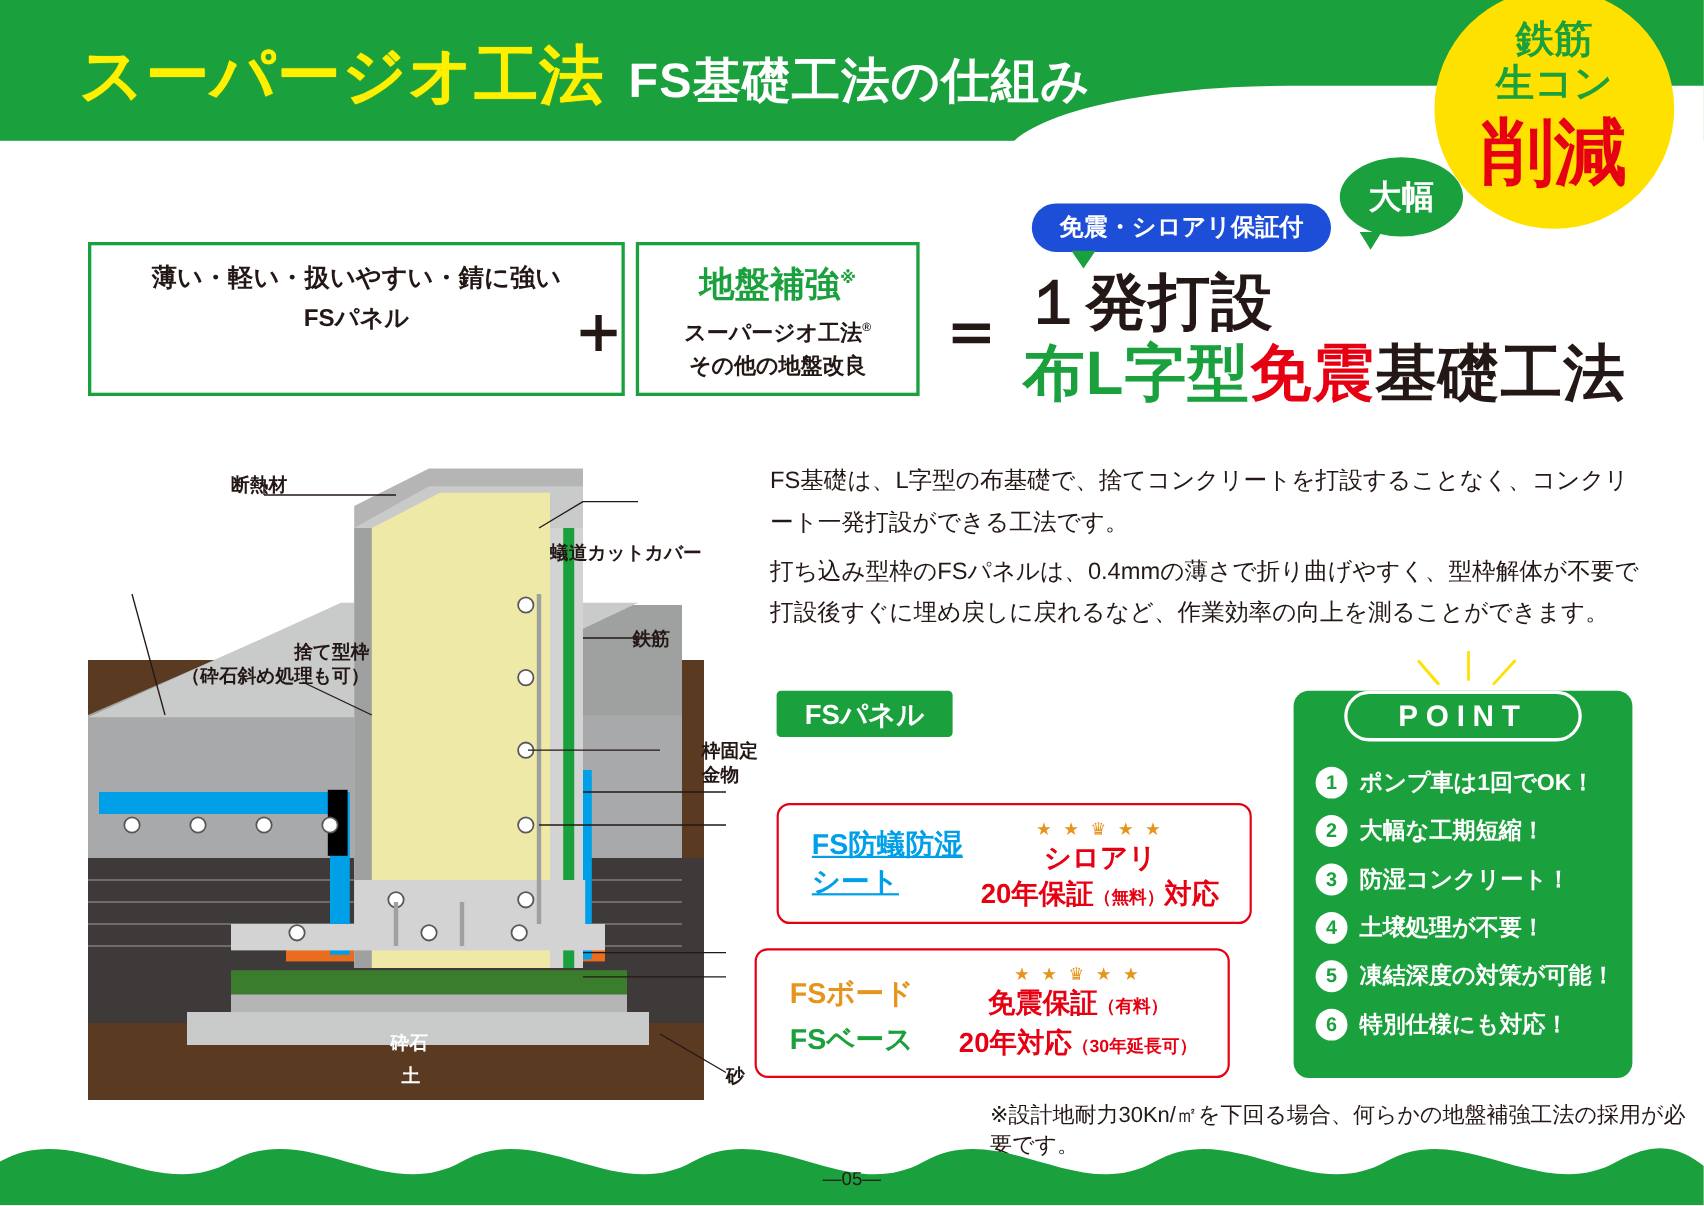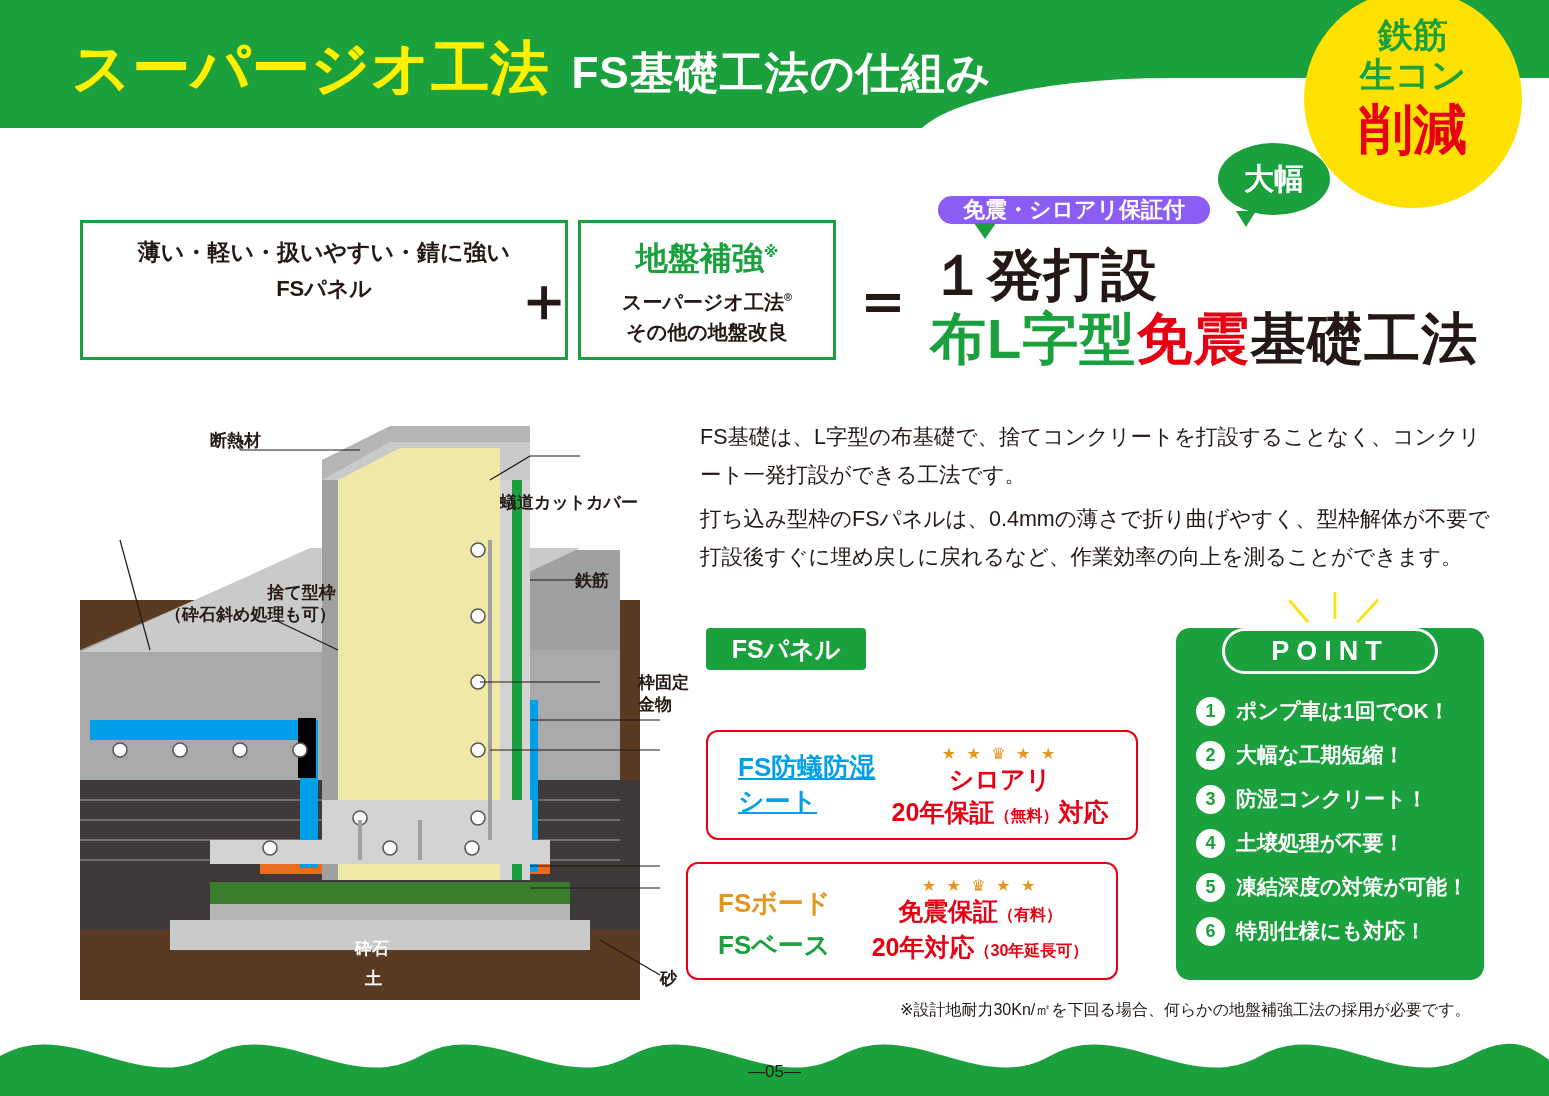--- a/index.html
+++ b/index.html
@@ -42,42 +42,42 @@
   .box-b{left:578px;top:70px;width:258px;height:140px;padding-top:14px;}
   .box-b .l1{font-size:32px;font-weight:bold;color:#1aa03c;}
   .box-b .l1 sup{font-size:15px;vertical-align:super;}
   .box-b .l2{font-size:20px;font-weight:bold;color:#231815;margin-top:8px;}
   .box-b .l2 sup{font-size:11px;vertical-align:super;}
   .box-b .l3{font-size:20px;font-weight:bold;color:#231815;margin-top:3px;}
 
   .equal{position:absolute;left:852px;top:108px;font-size:62px;font-weight:bold;color:#231815;}
 
   .badge-guarantee{
-    position:absolute;left:938px;top:46px;width:272px;height:28px;border-radius:22px;
-    background:#8b5cf6;color:#ffffff;font-size:22px;font-weight:bold;
+    position:absolute;left:938px;top:35px;width:272px;height:44px;border-radius:22px;
+    background:#1d4ed8;color:#ffffff;font-size:22px;font-weight:bold;
     display:flex;align-items:center;justify-content:center;letter-spacing:0px;
   }
   .badge-guarantee::after{
     content:"";position:absolute;left:36px;bottom:-15px;width:0;height:0;
     border-left:11px solid transparent;border-right:11px solid transparent;border-top:16px solid #1aa03c;
   }
   .result-1{position:absolute;left:930px;top:88px;font-size:56px;font-weight:bold;color:#231815;letter-spacing:1px;}
   .result-2{position:absolute;left:930px;top:152px;font-size:56px;font-weight:bold;letter-spacing:1px;white-space:nowrap;}
   .result-2 .g{color:#1aa03c;}
   .result-2 .r{color:#e60012;}
   .result-2 .k{color:#231815;}
 
   
   .yellow-blob{
     position:absolute;left:1304px;top:-10px;width:218px;height:218px;border-radius:50%;
     background:#ffe100;
   }
   .yellow-blob .t1{position:absolute;left:0;right:0;top:22px;text-align:center;font-size:35px;font-weight:bold;color:#1aa03c;}
   .yellow-blob .t2{position:absolute;left:0;right:0;top:62px;text-align:center;font-size:35px;font-weight:bold;color:#1aa03c;}
-  .yellow-blob .t3{position:absolute;left:0;right:0;top:104px;text-align:center;font-size:54px;font-weight:bold;color:#e60012;}
+  .yellow-blob .t3{position:absolute;left:0;right:0;top:104px;text-align:center;font-size:66px;font-weight:bold;color:#e60012;}
   .green-blob{
     position:absolute;left:1218px;top:143px;width:112px;height:72px;border-radius:50%;
     background:#1aa03c;display:flex;align-items:center;justify-content:center;
     color:#ffffff;font-size:30px;font-weight:bold;
   }
   .green-blob::after{
     content:"";position:absolute;left:18px;bottom:-12px;width:0;height:0;
     border-left:10px solid transparent;border-right:10px solid transparent;border-top:16px solid #1aa03c;
   }
 
@@ -122,21 +122,21 @@
   .rb-right .big{font-size:25px;font-weight:bold;color:#e60012;line-height:33px;}
   .rb-right .big small{font-size:16px;}
 
   
   .fs-tag{
     position:absolute;left:706px;top:628px;width:160px;height:42px;background:#1aa03c;border-radius:4px;
     color:#ffffff;font-size:25px;font-weight:bold;display:flex;align-items:center;justify-content:center;
   }
 
   
-  .footnote{position:absolute;left:900px;top:1000px;font-size:16px;color:#231815;}
+  .footnote{position:absolute;left:900px;top:1000px;font-size:20px;color:#231815;}
 
   
   .figure{position:absolute;left:60px;top:420px;width:640px;height:600px;}
   .fig-label{position:absolute;font-size:17px;font-weight:bold;color:#231815;line-height:22px;}
 
   
   .wave{position:absolute;left:0;bottom:0;width:1549px;height:70px;overflow:hidden;}
   .pagenum{position:absolute;left:0;right:0;bottom:14px;text-align:center;font-size:17px;color:#231815;z-index:5;}
 </style>
 </head>

